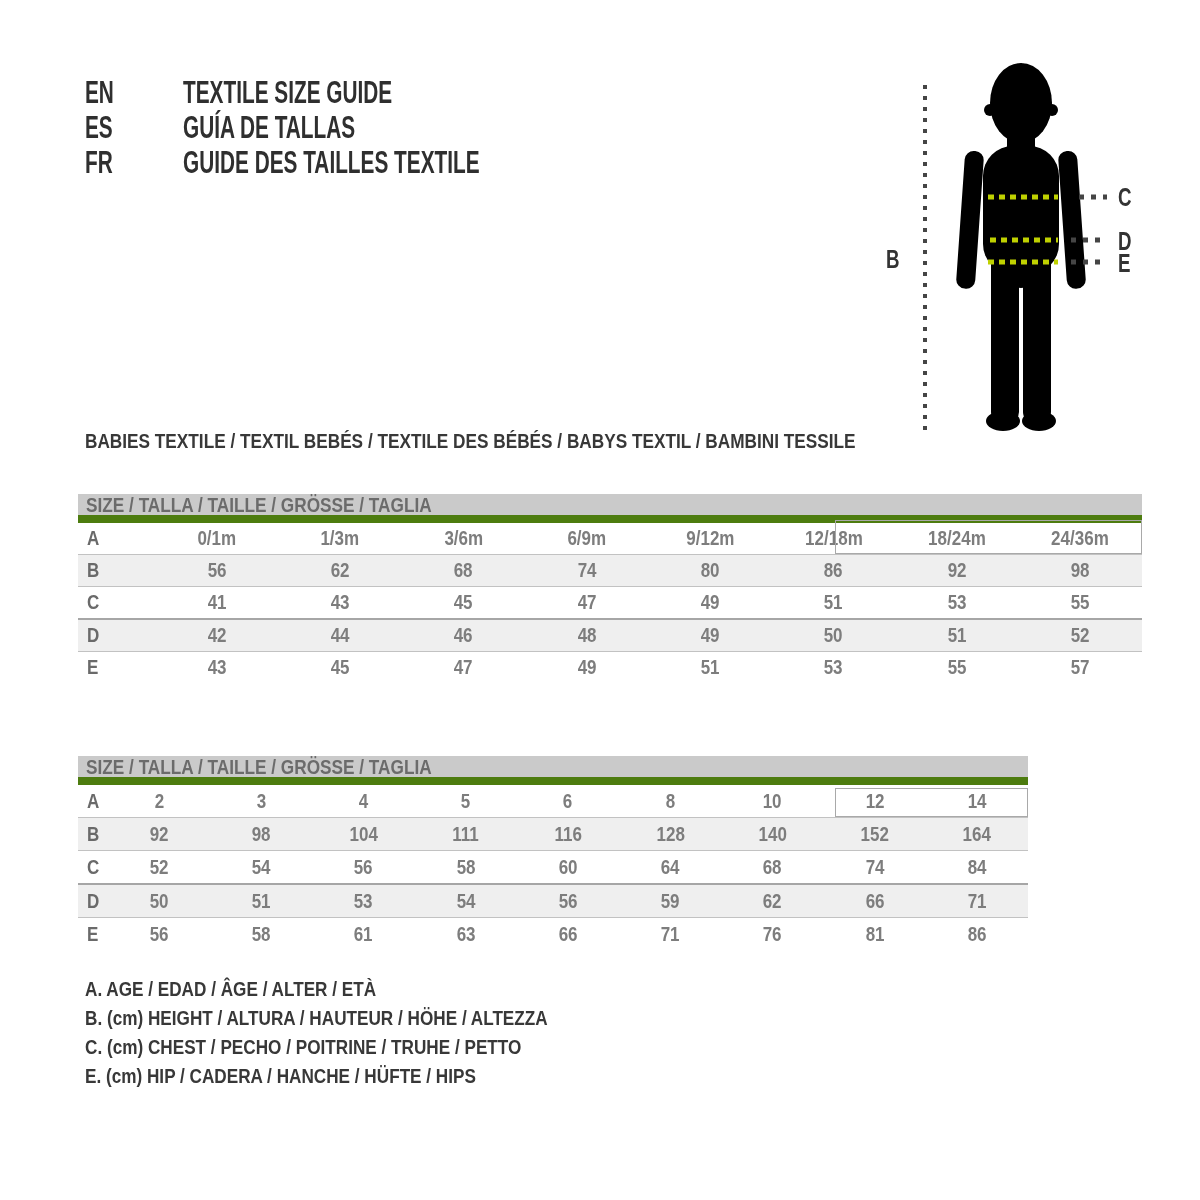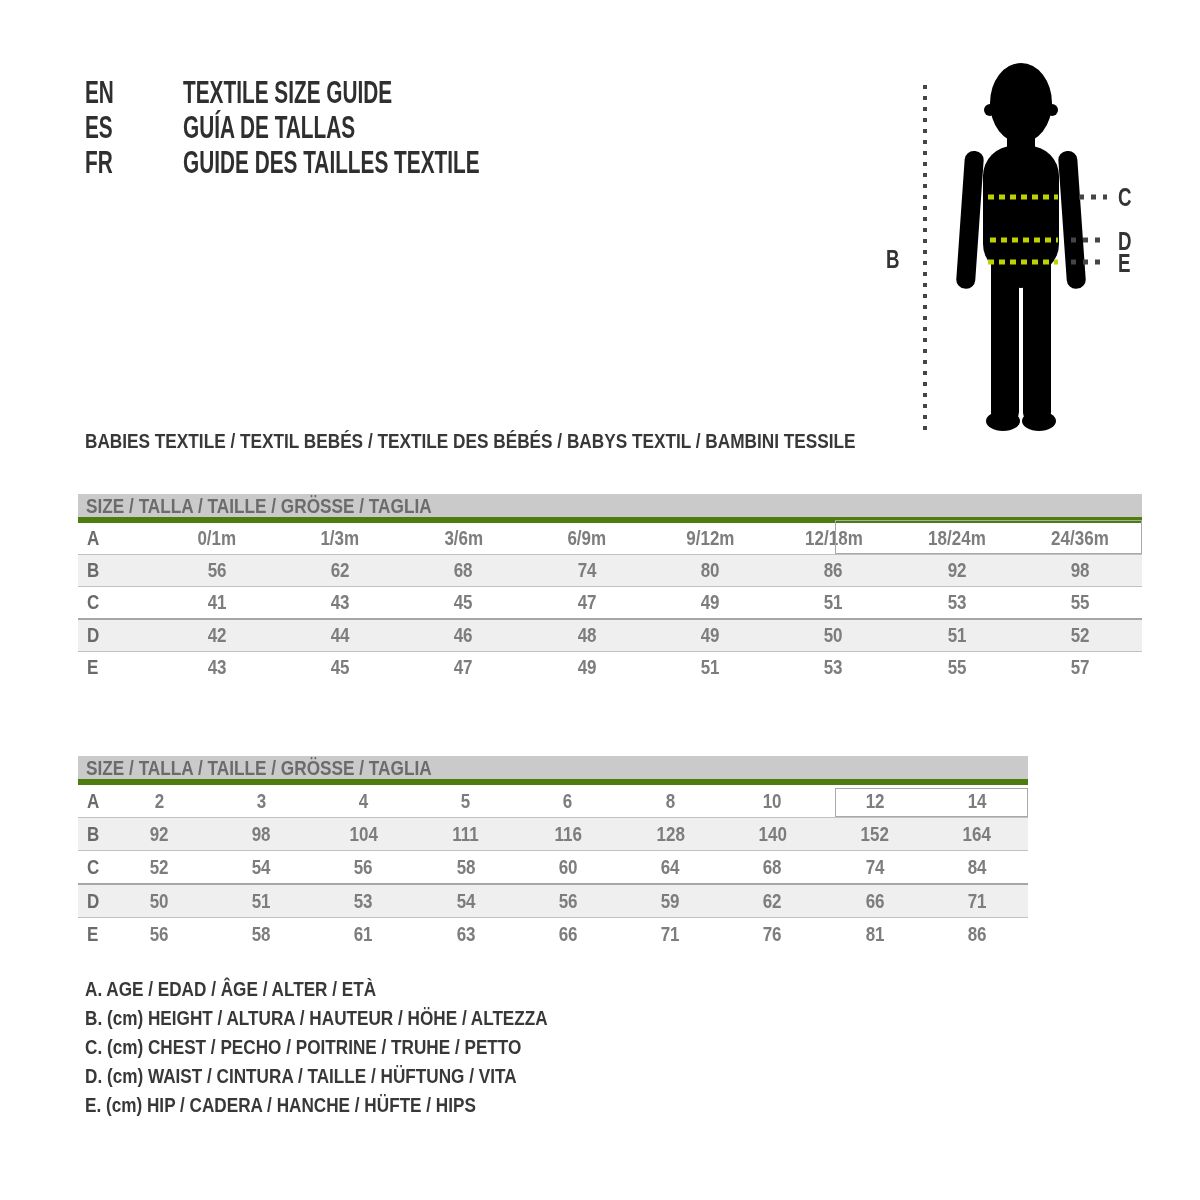--- a/index.html
+++ b/index.html
@@ -19,21 +19,21 @@
   
   .lang-list{left:85px;top:75px;color:#2f2f2f;font-size:32px;}
   .lang-row{display:flex;height:35px;align-items:center;gap:28px;}
   .lang-code{width:70px;}
 
   
   .sec-title{color:#383838;font-size:21px;height:21px;line-height:21px;}
 
   
   .size-table{background:#fff;}
-  .bar{height:29px;background:#cacaca;border-bottom:6px solid #4d7c0f;
+  .bar{height:29px;background:#cacaca;border-bottom:8px solid #4d7c0f;
        display:flex;align-items:center;padding-left:8px;box-sizing:border-box;
        color:#6b6b6b;font-size:21px;}
   .trow{display:flex;align-items:center;background:#ffffff;}
   .t1 .trow{height:31px;}
   .t2 .trow{height:32px;}
   .trow.stripe{background:#efefef;}
   .trow + .trow{border-top:1px solid #c2c2c2;}
   .trow.sep-strong{border-top:2px solid #a6a6a6;}
   .cell{flex:1;display:flex;align-items:center;justify-content:center;
         color:#7d7d7d;font-size:20px;}
@@ -443,20 +443,17 @@
     <div class="legend-line">
         <span class="cond cx88">A. AGE / EDAD / ÂGE / ALTER / ETÀ</span>
       </div>
     <div class="legend-line">
         <span class="cond cx88">B. (cm) HEIGHT / ALTURA / HAUTEUR / HÖHE / ALTEZZA</span>
       </div>
     <div class="legend-line">
         <span class="cond cx88">C. (cm) CHEST / PECHO / POITRINE / TRUHE / PETTO</span>
       </div>
     <div class="legend-line">
-        <span class="cond cx88">D. (cm) WAIST / CINTURA / TAILLE / HÜFTUNG / VITA</span>
-      </div>
-    <div class="legend-line">
         <span class="cond cx88">E. (cm) HIP / CADERA / HANCHE / HÜFTE / HIPS</span>
       </div>
   </div>
 
 </div>
 
 </body></html>

